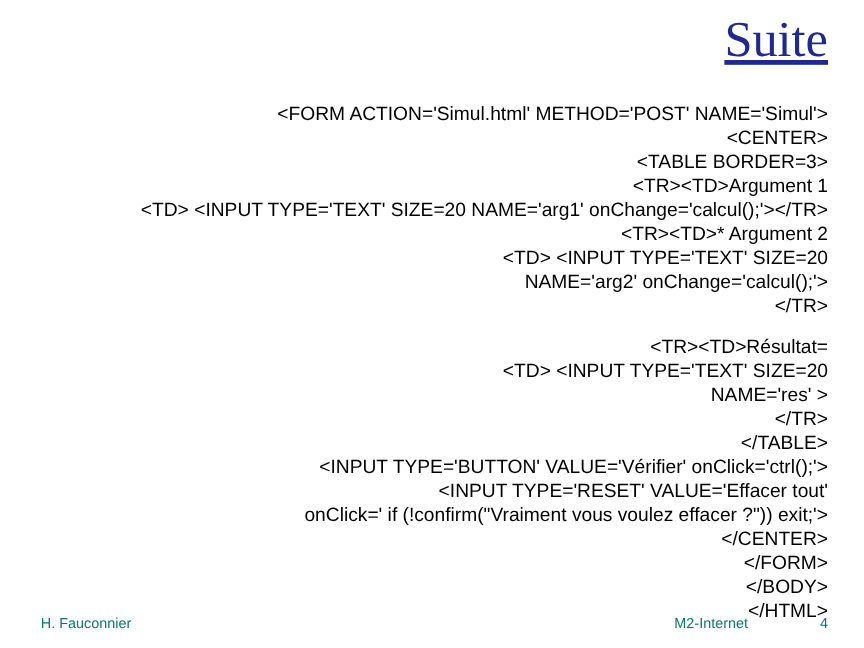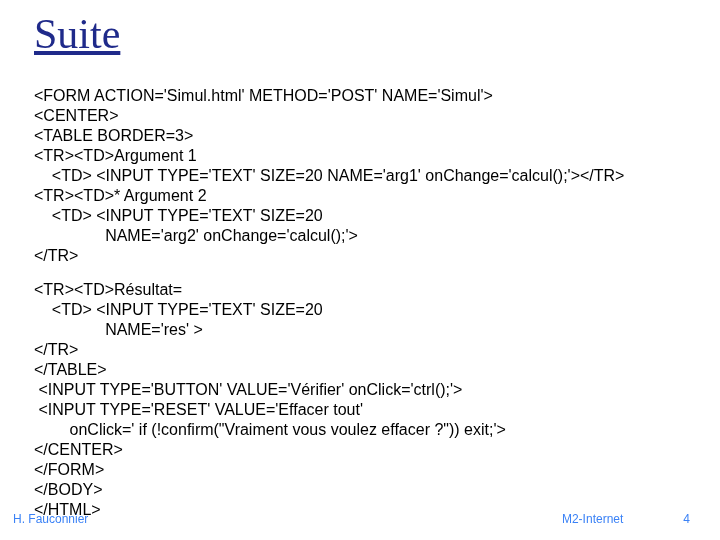--- a/index.html
+++ b/index.html
@@ -12,20 +12,21 @@
     color: #000000;
     position: relative;
     overflow: hidden;
   }
   .slide {
     box-sizing: border-box;
     width: 720px;
     height: 540px;
     padding: 10px 30px 0 30px;
     position: relative;
+    text-align: right;
   }
   .title {
     font-family: "Times New Roman", Times, serif;
     font-size: 42px;
     color: #1f2a8a;
     text-decoration: underline;
     margin: 0 0 28px 4px;
     font-weight: 400;
   }
   .code {
@@ -39,27 +40,27 @@
     font-size: 12px;
     color: #2a2aaa;
     text-decoration: underline;
     white-space: pre;
     margin-left: 4px;
     margin-top: 1px;
   }
   .footer {
     position: absolute;
     bottom: 14px;
-    left: 13px;
+    left: 34px;
     right: 30px;
     display: flex;
     align-items: baseline;
     font-family: "Comic Sans MS", "Comic Sans", cursive, sans-serif;
     font-size: 12px;
-    color: #3b82f6;
+    color: #0f766e;
   }
   .footer .author { flex: 0 0 auto; }
   .footer .spacer { flex: 1 1 auto; }
   .footer .course { flex: 0 0 auto; margin-right: 60px; }
   .footer .pagenum { flex: 0 0 auto; }
 </style>
 </head>
 <body>
 
 <div class="slide">

